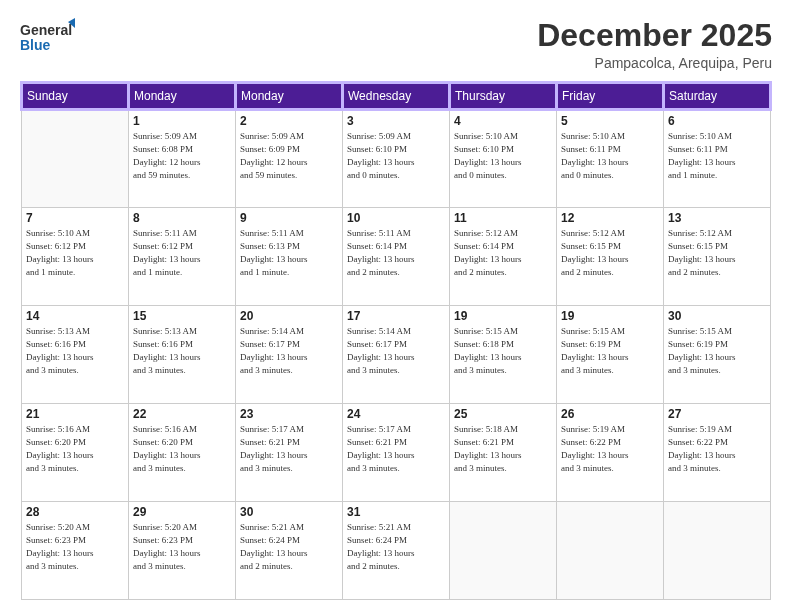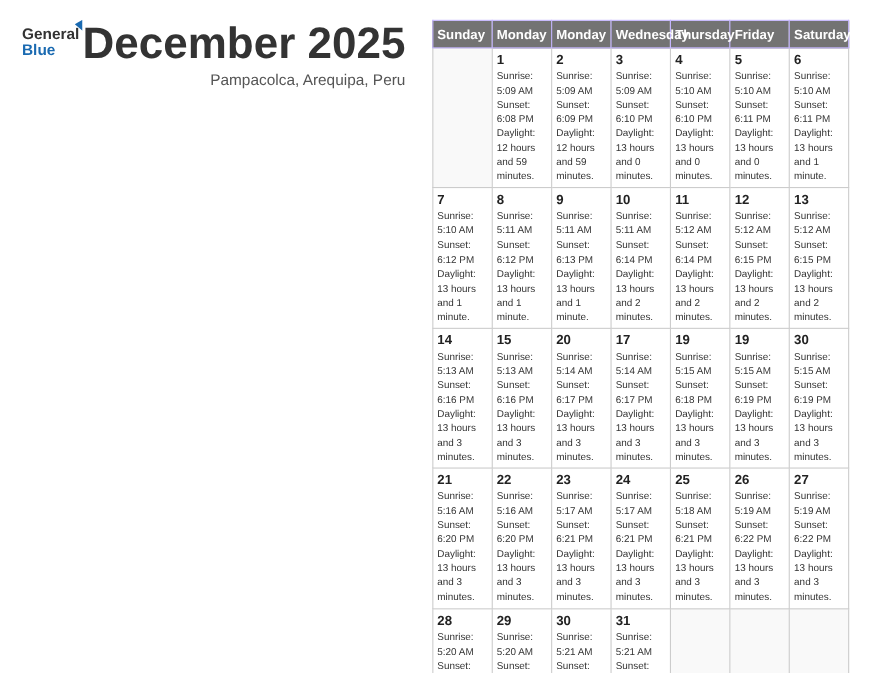--- a/index.html
+++ b/index.html
@@ -8,62 +8,62 @@
       height: 612px;
       font-family: Arial, sans-serif;
       background: #fff;
       overflow: hidden;
     }
     .page {
       width: 792px;
       height: 612px;
       padding: 18px 20px 12px 20px;
       display: flex;
-      gap: 24px;
+      flex-direction: column;
     }
     .header {
       display: flex;
       align-items: flex-start;
       justify-content: space-between;
       margin-bottom: 10px;
     }
     .logo {
       display: flex;
       align-items: center;
       gap: 4px;
     }
     .title-block {
       text-align: right;
     }
     .main-title {
-      font-size: 40px;
+      font-size: 32px;
       font-weight: bold;
       color: #333;
       line-height: 1.1;
     }
     .sub-title {
       font-size: 14px;
       color: #555;
       margin-top: 2px;
     }
     .calendar {
       flex: 1;
       border: 1px solid #ccc;
       border-collapse: collapse;
       width: 100%;
       table-layout: fixed;
     }
     .calendar th {
-      background: #737373;
+      background: #4c1d95;
       color: #fff;
       font-size: 12px;
-      font-weight: bold;
+      font-weight: normal;
       padding: 5px 4px;
       text-align: left;
-      border: 1px solid #c4b5fd;
+      border: 3px solid #c4b5fd;
     }
     .calendar td {
       border: 1px solid #ccc;
       vertical-align: top;
       padding: 3px 4px;
       font-size: 9.5px;
       color: #333;
       height: 82px;
     }
     .calendar td.empty {
@@ -73,20 +73,21 @@
       font-size: 12px;
       font-weight: bold;
       color: #222;
       display: block;
       margin-bottom: 2px;
     }
     .day-info {
       font-size: 9px;
       line-height: 1.45;
       color: #333;
+      font-family: Liberation Serif, serif;
     }
   </style>
 </head>
 <body>
 
 <div class="page">
   <div class="header">
     <div class="logo">
   <svg width="55" height="38" viewBox="0 0 55 38" xmlns="http://www.w3.org/2000/svg">
     <text x="0" y="17" font-size="14" font-weight="bold" fill="#333" font-family="Arial">General</text>

